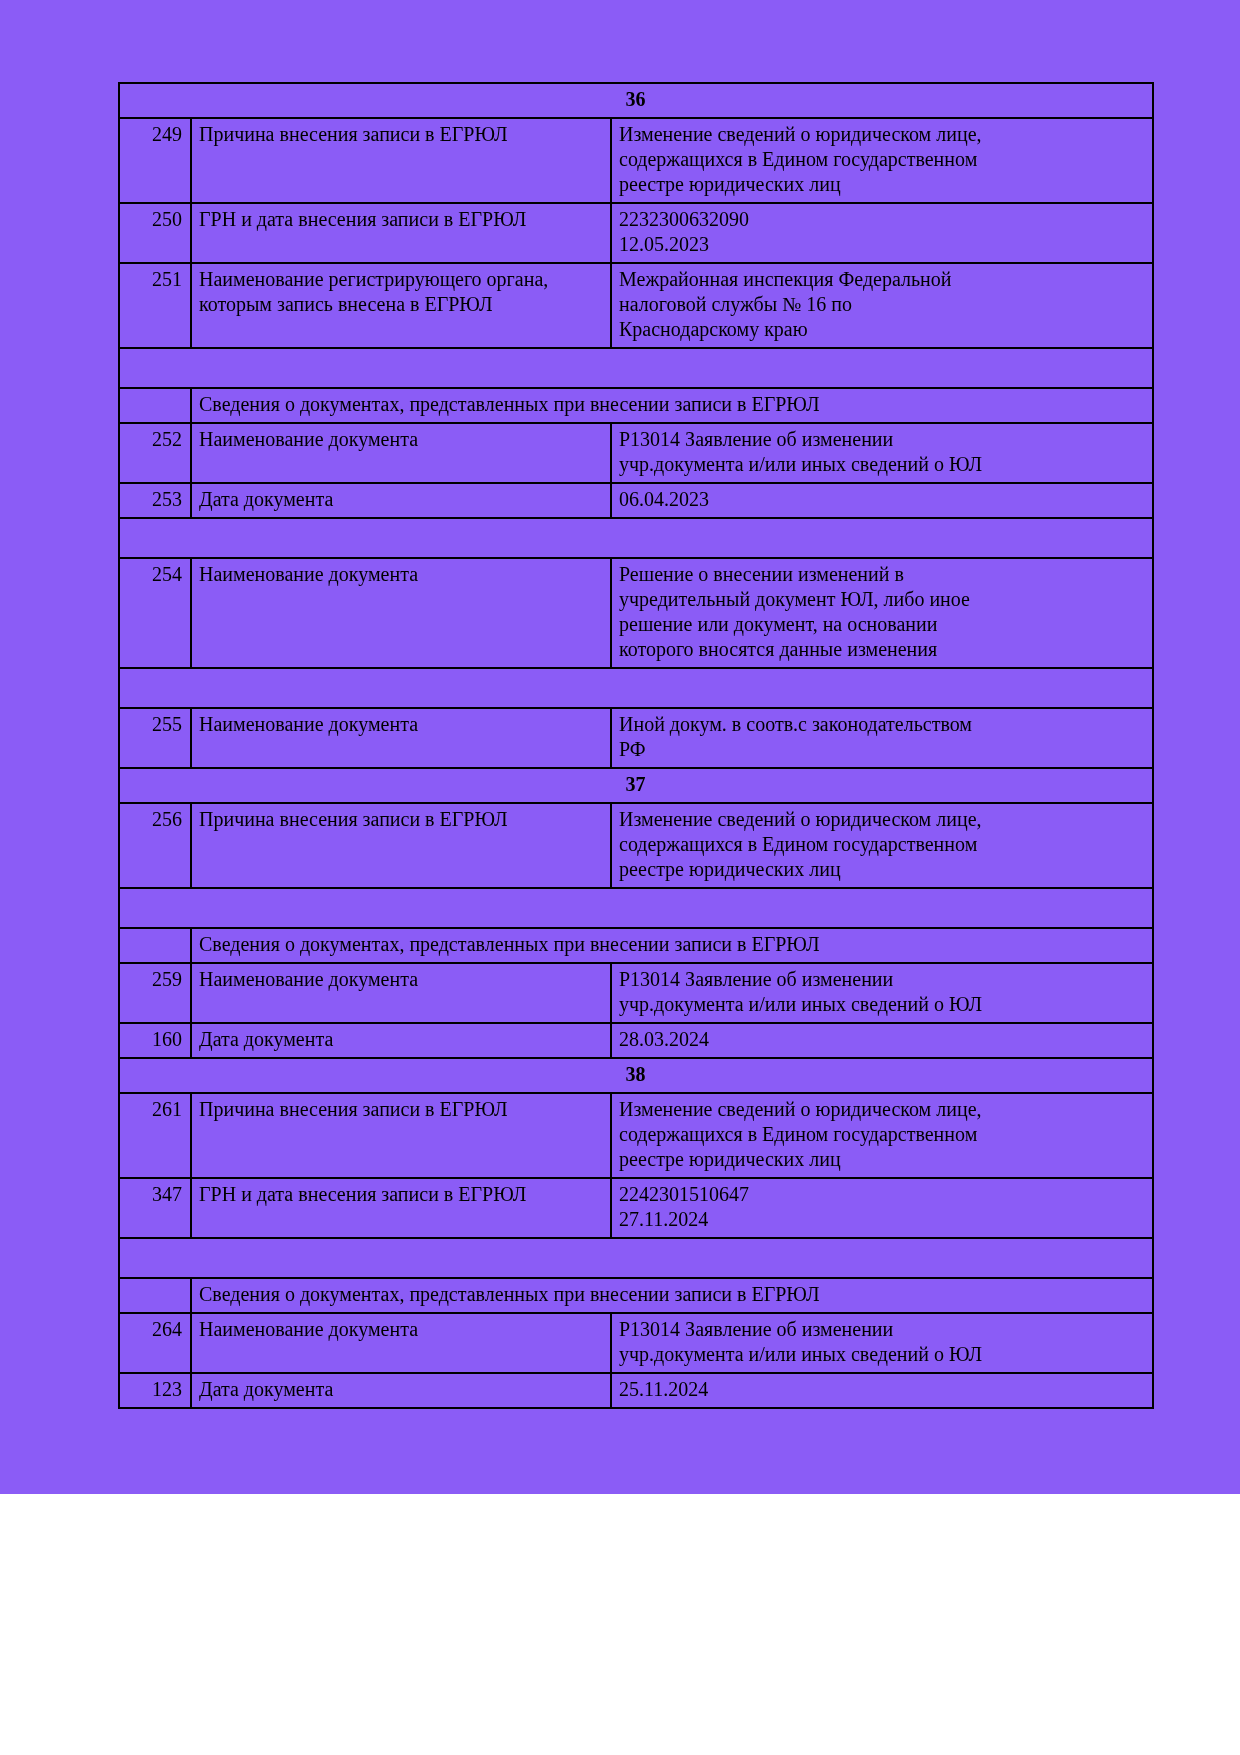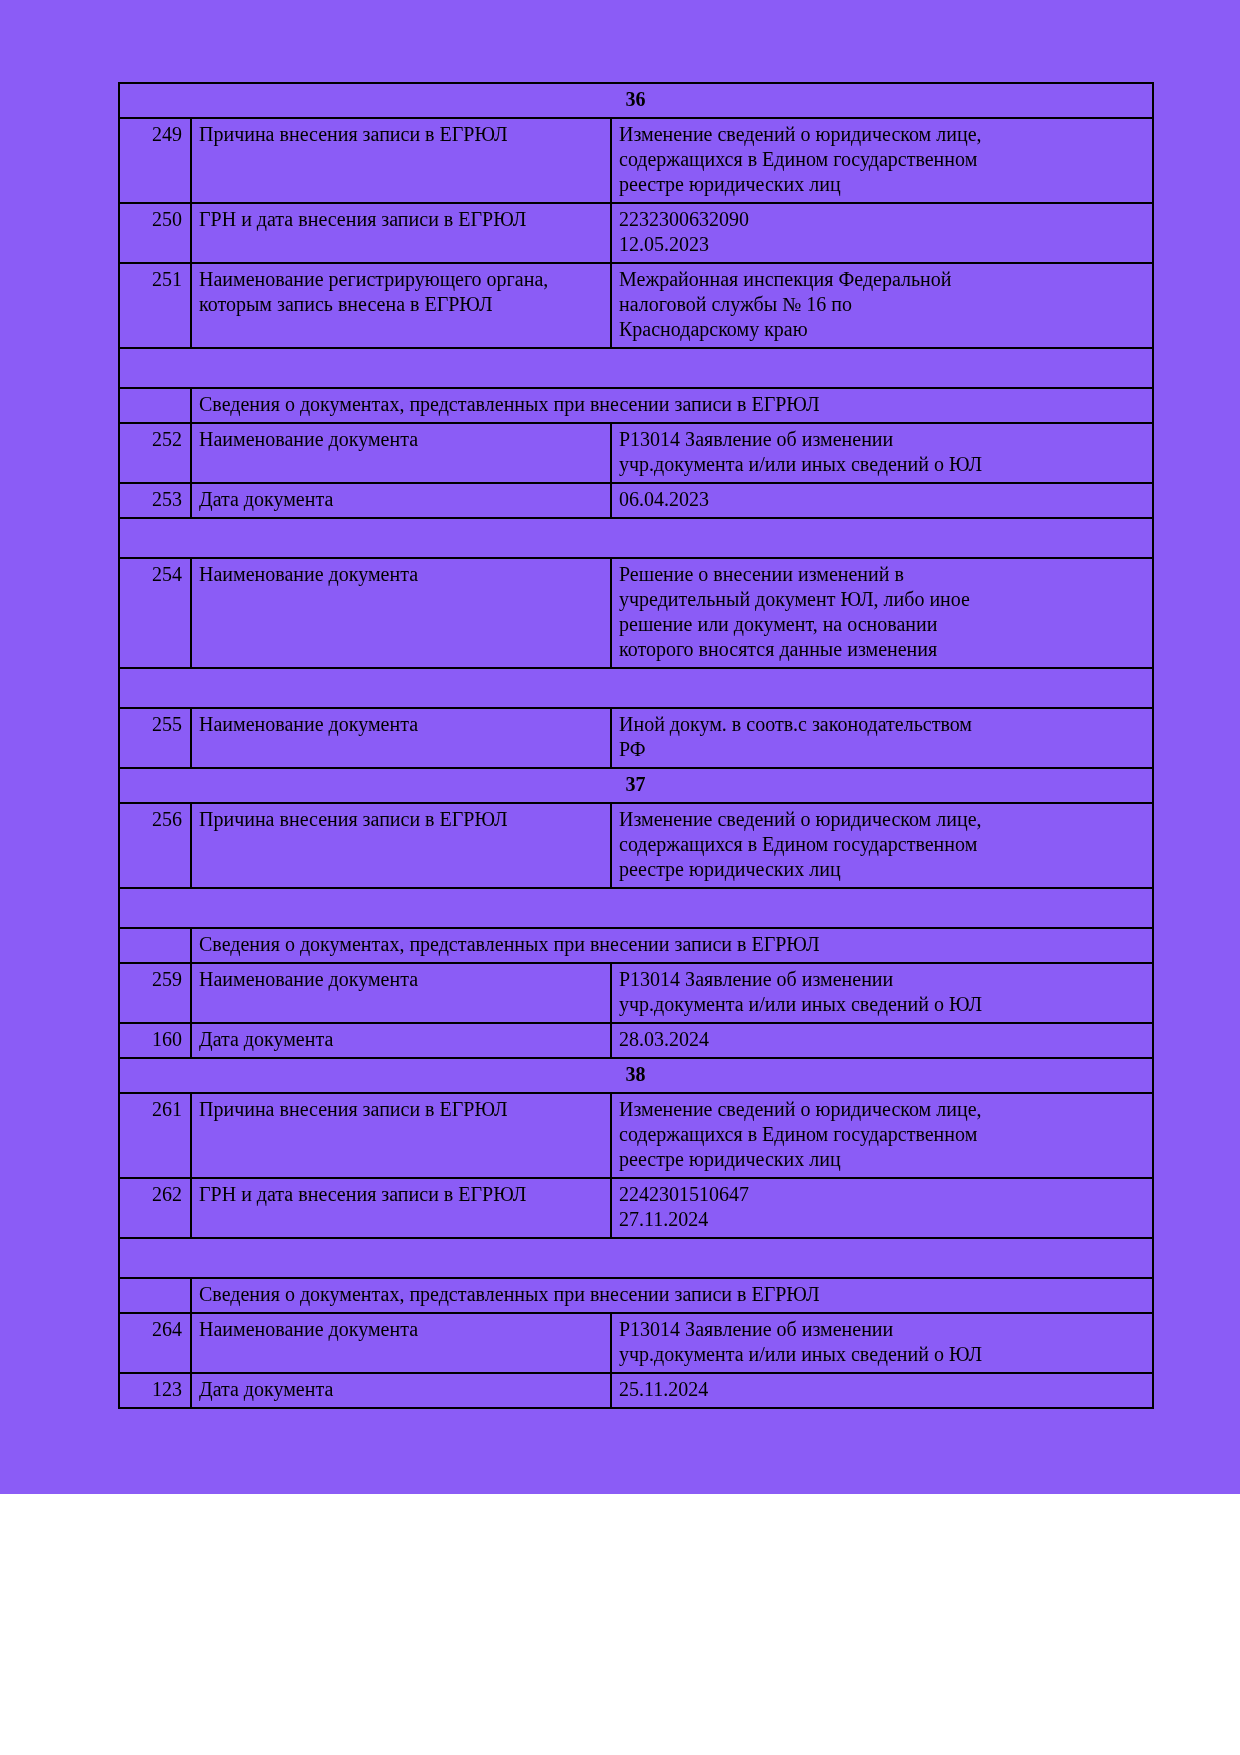--- a/index.html
+++ b/index.html
@@ -185,21 +185,21 @@
           <td class="section-cell" colspan="3">38</td>
         </tr>
         <tr>
           <td class="num-cell">261</td>
           <td class="label-cell">Причина внесения записи в ЕГРЮЛ</td>
           <td class="value-cell">Изменение сведений о юридическом лице,
 содержащихся в Едином государственном
 реестре юридических лиц</td>
         </tr>
         <tr>
-          <td class="num-cell">262</td>
+          <td class="num-cell">347</td>
           <td class="label-cell">ГРН и дата внесения записи в ЕГРЮЛ</td>
           <td class="value-cell">2242301510647
 27.11.2024</td>
         </tr>
         <tr>
           <td class="spacer-cell" colspan="3"></td>
         </tr>
         <tr>
           <td class="num-cell"></td>
           <td class="docs-cell" colspan="2">Сведения о документах, представленных при внесении записи в ЕГРЮЛ</td>

